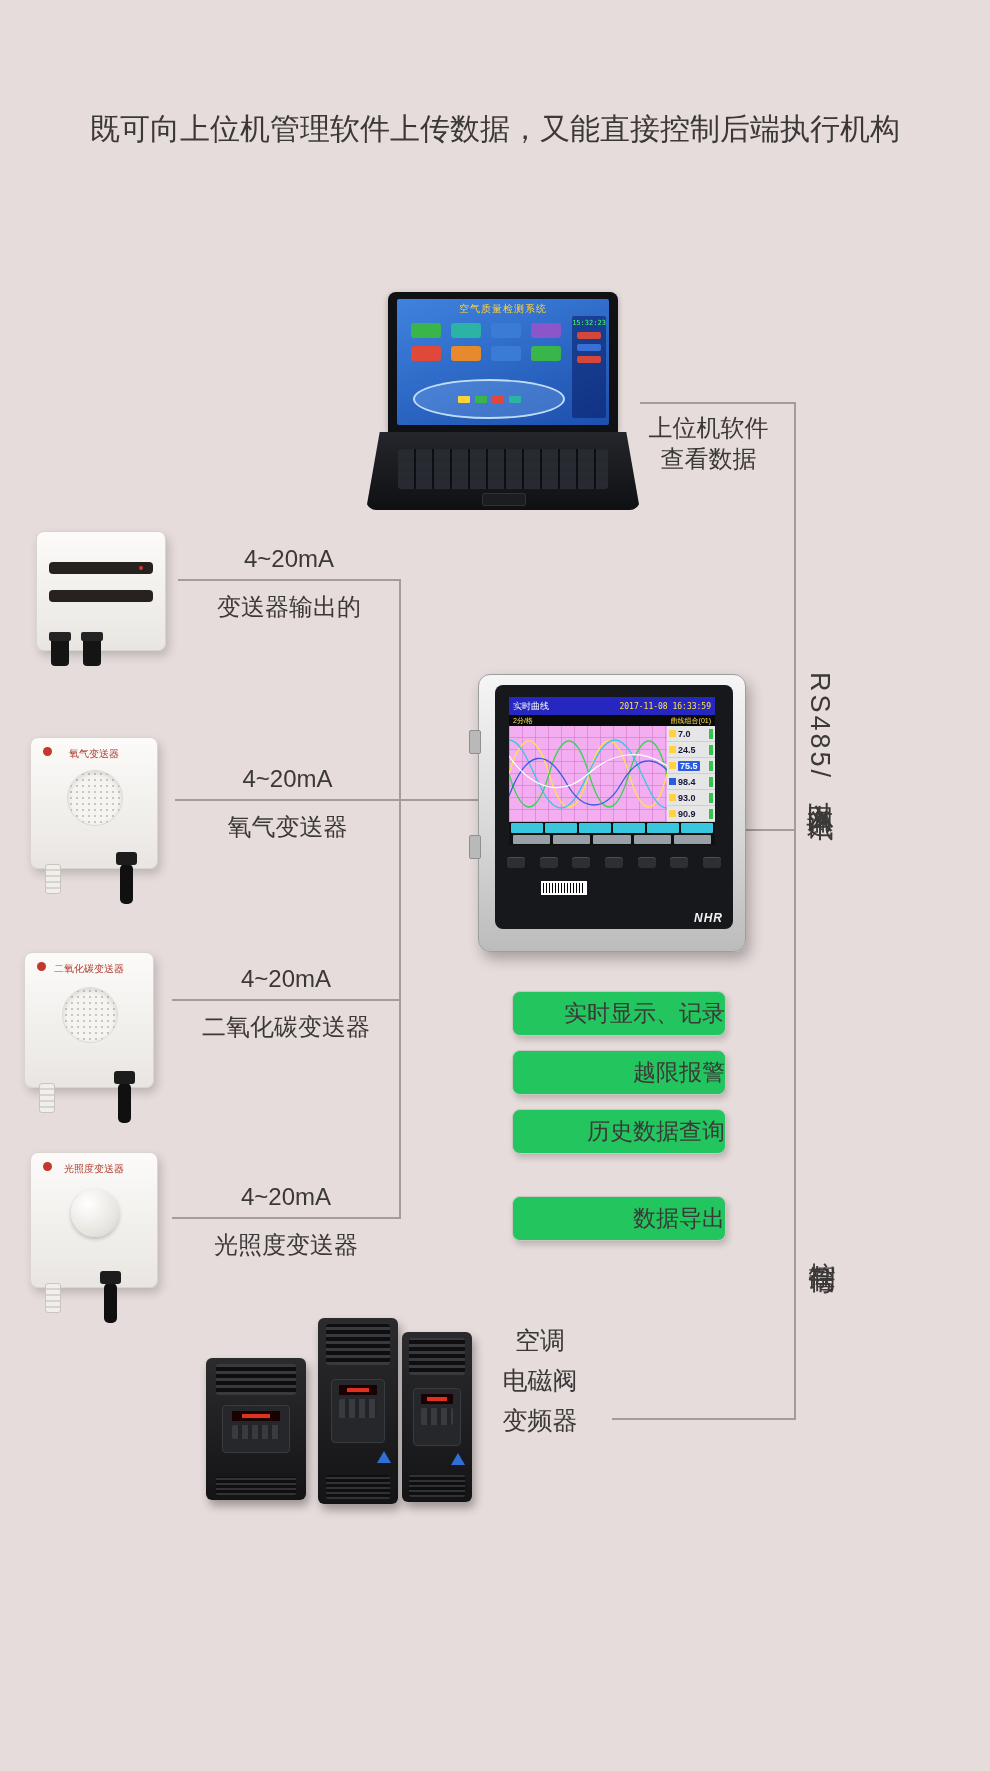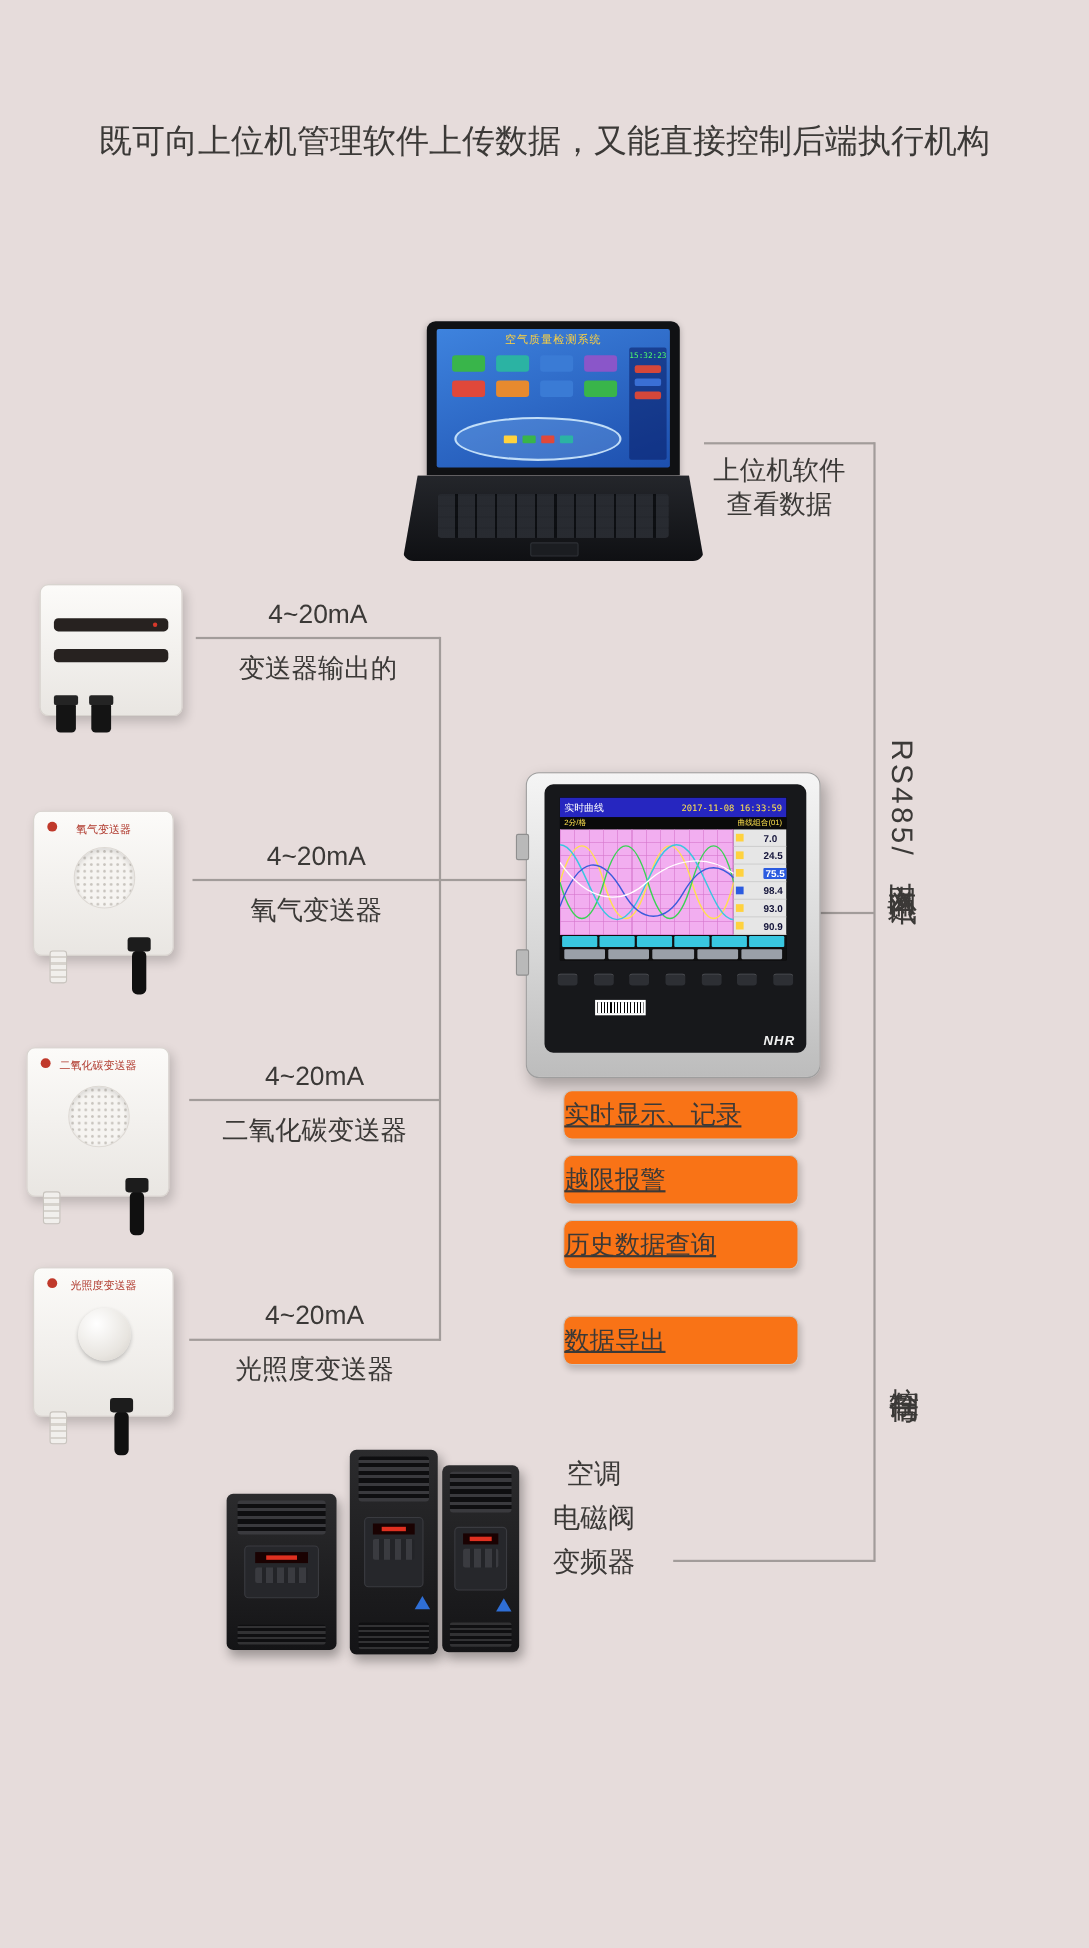--- a/index.html
+++ b/index.html
@@ -86,21 +86,21 @@
     background:radial-gradient(circle at 35% 30%, #ffffff, #e8e5e0 65%, #d2cec8);
     box-shadow:0 2px 4px rgba(0,0,0,.22); }
   .probe { position:absolute; width:16px; height:30px; border-radius:3px;
     background:repeating-linear-gradient(0deg,#f1efec 0 4px,#d7d3cd 4px 6px);
     border:1px solid #c8c4be; }
   .cable { position:absolute; width:13px; height:40px; background:#101010; border-radius:5px; }
   .cable::before { content:""; position:absolute; left:-4px; top:-12px; width:21px; height:13px;
     background:#1c1c1c; border-radius:3px; }
 
   
-  .recorder { left:478px; top:702px; width:268px; height:278px;
+  .recorder { left:478px; top:674px; width:268px; height:278px;
     background:linear-gradient(180deg,#f5f5f5,#d6d6d6 60%,#bcbcbc);
     border:1px solid #9e9e9e; border-radius:12px; box-shadow:4px 7px 14px rgba(0,0,0,.28); }
   .rec-clip { position:absolute; left:-10px; width:12px; height:24px; background:#b9b9b9;
     border:1px solid #8f8f8f; border-radius:2px; }
   .rec-bezel { position:absolute; left:16px; top:10px; right:12px; bottom:22px;
     background:#17181b; border-radius:8px; }
   .rec-screen { position:absolute; left:14px; top:12px; width:206px; height:148px;
     background:#000; overflow:hidden; }
   .rs-header { height:18px; background:#2626c0; display:flex; justify-content:space-between;
     align-items:center; padding:0 4px; }
@@ -108,21 +108,21 @@
   .rs-header .r { color:#ffe24d; font-size:8px; font-family:"DejaVu Sans Mono",monospace; }
   .rs-sub { height:11px; background:#0a0a0a; display:flex; justify-content:space-between;
     padding:0 4px; font-size:7px; color:#ffe24d; line-height:11px; }
   .rs-main { display:flex; height:96px; }
   .rs-plot { position:relative; width:158px; height:96px; background-color:#f2aef0;
     background-image:
       repeating-linear-gradient(90deg, rgba(214,118,205,.6) 0 1px, transparent 1px 13px),
       repeating-linear-gradient(0deg, rgba(214,118,205,.6) 0 1px, transparent 1px 12px); }
   .rs-plot svg { position:absolute; inset:0; width:100%; height:100%; }
   .rs-vals { width:48px; background:#e6e6e6; display:flex; flex-direction:column; }
-  .rs-row { flex:1; display:flex; align-items:center; gap:18px; padding:0 2px;
+  .rs-row { flex:1; display:flex; align-items:center; gap:2px; padding:0 2px;
     border-bottom:1px solid #cfcfcf; }
   .rs-tag { width:7px; height:7px; background:#ffd23e; flex:none; }
   .rs-row:nth-child(4) .rs-tag { background:#2b5be0; }
   .rs-val { font-size:9px; font-weight:bold; color:#15153a; }
   .rs-row:nth-child(3) .rs-val { background:#2b5be0; color:#fff; padding:0 2px; border-radius:1px; }
   .rs-bar { margin-left:auto; width:4px; height:10px; background:#35c24d; flex:none; }
   .rs-strip1 { height:12px; background:#101010; display:flex; gap:2px; padding:1px 2px; }
   .rs-strip1 i { flex:1; background:#39c7e0; border-radius:1px; display:block; }
   .rs-strip2 { height:11px; background:#101010; display:flex; gap:3px; padding:1px 4px; }
   .rs-strip2 i { flex:1; background:#9aa0a8; border-radius:1px; display:block; }
@@ -130,23 +130,23 @@
     justify-content:space-between; }
   .rec-btn { width:18px; height:11px; background:#2d2f34; border-radius:3px;
     box-shadow:inset 0 1px 0 rgba(255,255,255,.15); }
   .rec-barcode { position:absolute; left:46px; top:196px; width:46px; height:14px;
     background:repeating-linear-gradient(90deg,#000 0 1px,#fff 1px 3px);
     border:2px solid #fff; }
   .rec-brand { position:absolute; right:10px; bottom:4px; color:#f2f2f2; font-size:12px;
     font-weight:bold; font-style:italic; letter-spacing:1px; }
 
   
-  .feature { position:absolute; left:512px; width:214px; height:45px; background:#f97316;
-    border:1px solid #c9c6c4; border-radius:8px; text-align:left; line-height:43px;
-    font-size:23px; color:#3b3937; box-shadow:2px 4px 6px rgba(0,0,0,.18);text-decoration:underline; }
+  .feature { position:absolute; left:512px; width:214px; height:45px; background:#22c55e;
+    border:1px solid #c9c6c4; border-radius:8px; text-align:right; line-height:43px;
+    font-size:23px; color:#3b3937; box-shadow:2px 4px 6px rgba(0,0,0,.18); }
 
   
   .actuators { left:450px; top:1320px; width:180px; text-align:center; font-size:25px; }
   .act { height:40px; line-height:40px; }
   .vfd { position:absolute; background:linear-gradient(180deg,#2b2b2d,#141416);
     border-radius:6px; box-shadow:3px 6px 10px rgba(0,0,0,.32); }
   .vfd-vents { position:absolute; left:10%; top:6px; width:80%; height:22%;
     background:repeating-linear-gradient(0deg,#3a3a3e 0 3px,#0e0e10 3px 7px); border-radius:3px; }
   .vfd-panel { position:absolute; left:16%; top:33%; width:68%; height:34%;
     background:#26272b; border:1px solid #3a3b40; border-radius:4px; }

